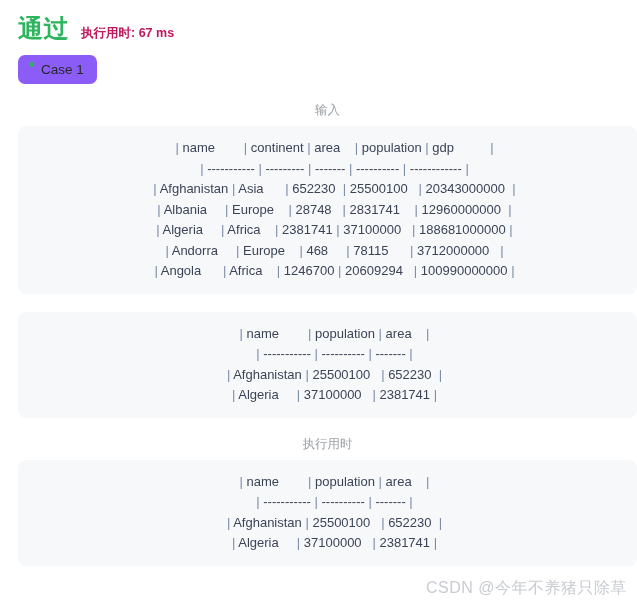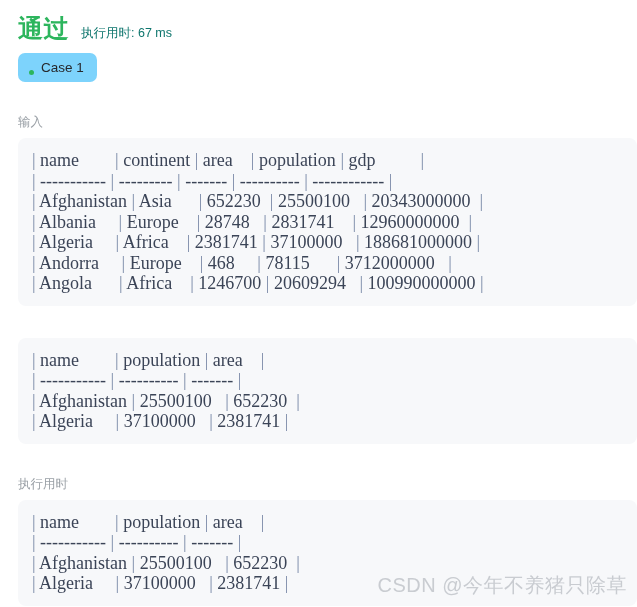--- a/index.html
+++ b/index.html
@@ -29,52 +29,53 @@
     height: 28px;
   }
   .verdict {
     font-size: 25px;
     font-weight: 700;
     color: #2db55d;
     letter-spacing: 0.5px;
   }
   .runtime {
     font-size: 12.5px;
-    color: #0f766e;
-    font-weight: 400;
+    color: #be185d;
+    font-weight: 700;
   }
 
   
   .case-row {
     margin-top: 13px;
   }
   .case-chip {
     display: inline-flex;
-    align-items: flex-end;
+    align-items: flex-start;
     gap: 7px;
-    background: #7dd3fc;
+    background: #8b5cf6;
     border-radius: 7px;
     padding: 7px 13px 7px 11px;
     font-size: 13.5px;
     color: #26282c;
     font-weight: 500;
     cursor: pointer;
   }
   .case-dot {
     width: 5px;
     height: 5px;
     border-radius: 50%;
     background: #2db55d;
     display: inline-block;
     flex: 0 0 auto;
   }
 
   
   .section {
-    margin-top: 32px;
+    margin-top: 18px;
+    text-align: center;
   }
   .section-label {
     font-size: 12.5px;
     color: #9aa0a6;
     margin-bottom: 8px;
     line-height: 16px;
   }
   .panel {
     background: #f7f8fa;
     border-radius: 8px;
@@ -85,35 +86,35 @@
   }
   .panel-caption {
     font-size: 12.5px;
     color: #9aa0a6;
     line-height: 19px;
     margin-bottom: 2px;
     font-family: "Liberation Sans", "DejaVu Sans", sans-serif;
   }
   pre.code {
     margin: 0;
-    font-family: Liberation Serif, serif;
-    font-size: 18px;
+    font-family: Liberation Sans, sans-serif;
+    font-size: 13px;
     line-height: 20.5px;
     color: #3b4457;
     white-space: pre;
     letter-spacing: 0px;
   }
   pre.code .bar { color: #7b8aa8; }
 
   
   .watermark {
     position: absolute;
     right: 10px;
     bottom: 8px;
-    font-size: 20px;
+    font-size: 16px;
     color: #c9ccd1;
     letter-spacing: 0.5px;
     white-space: nowrap;
     pointer-events: none;
   }
 </style>
 </head>
 <body>
 
 <div class="page">

